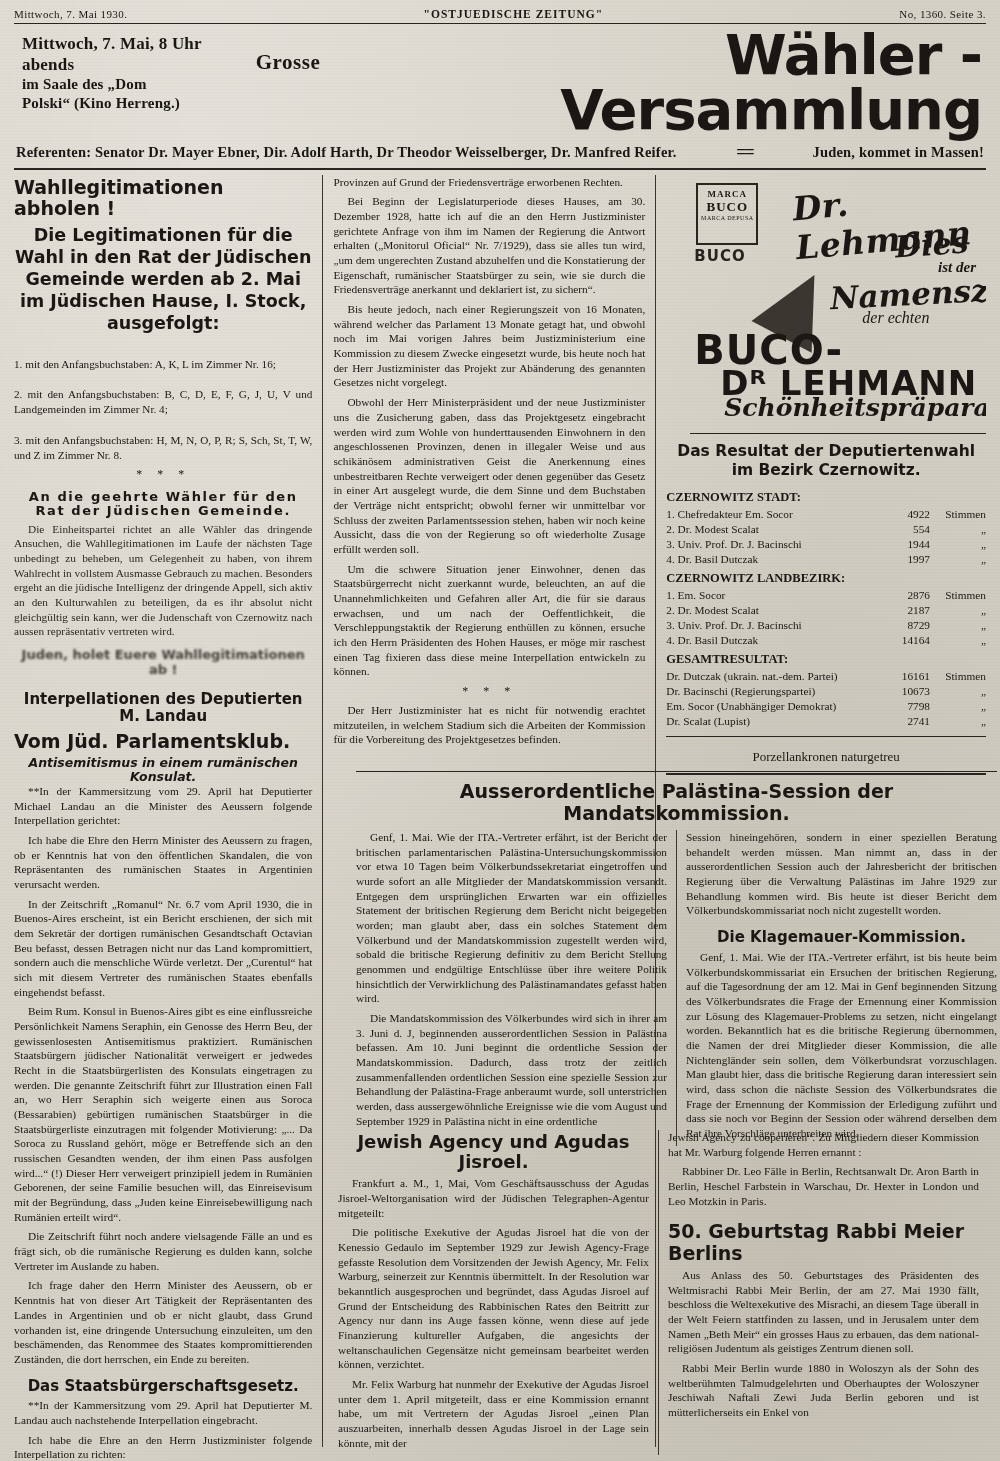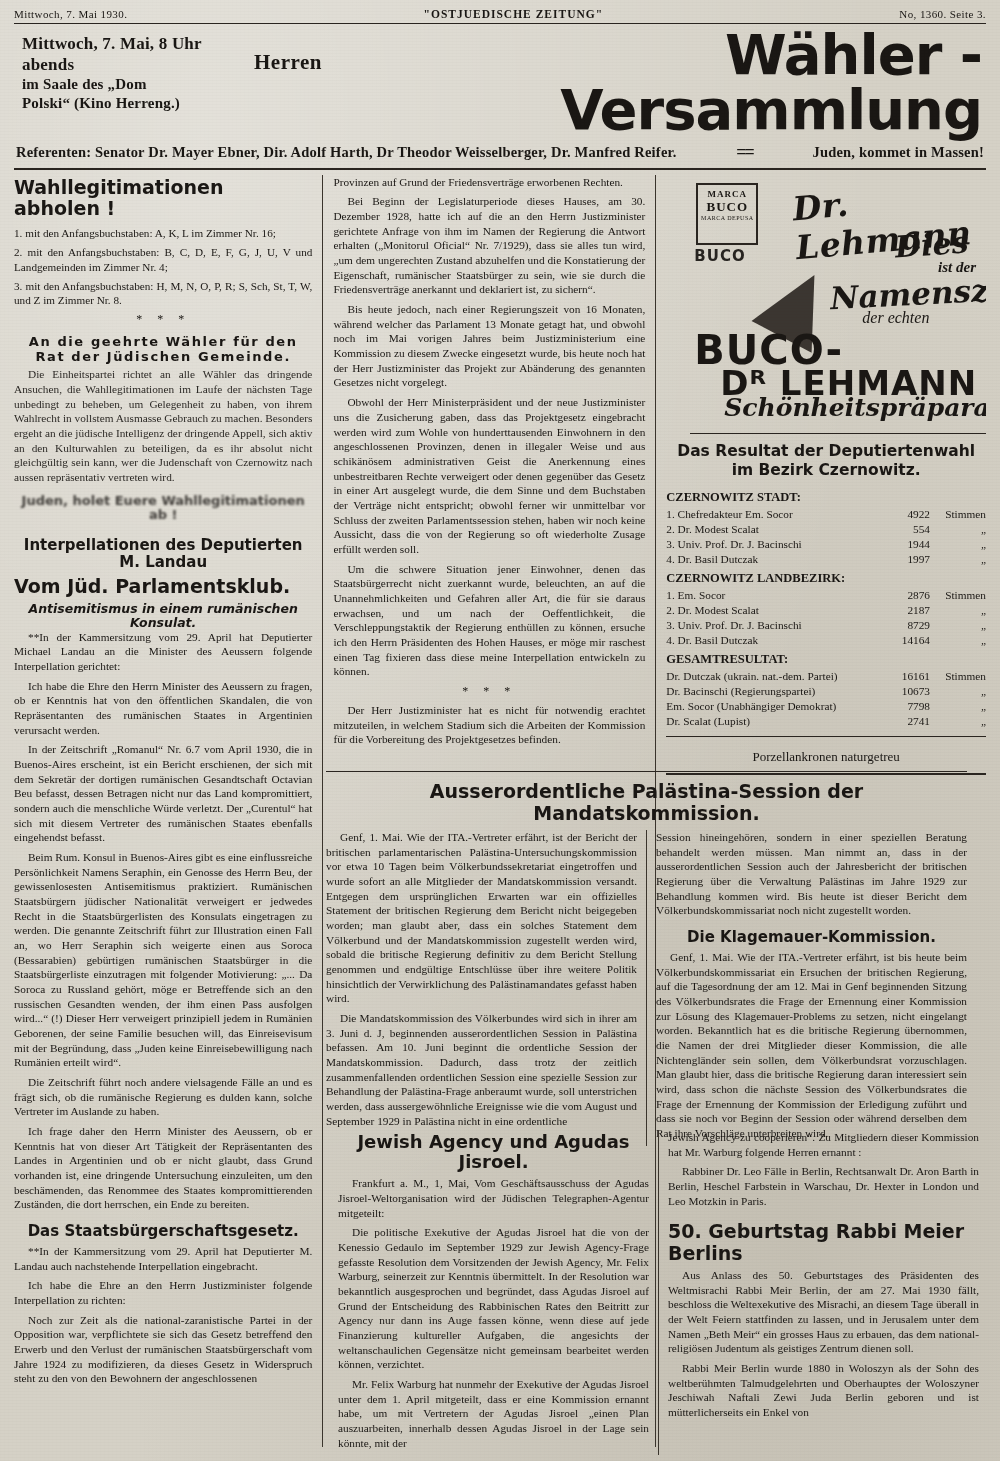--- a/index.html
+++ b/index.html
@@ -74,21 +74,21 @@
   .hdln{
     font-weight:bold;font-family:"DejaVu Sans", sans-serif;
     text-align:center;line-height:1.12;
   }
   .h-wl{font-size:19px;padding:2px 0 4px 0;text-align:left;}
   .h-big{font-size:17.5px;line-height:1.25;padding:2px 0 6px 0;}
   .h-mid{font-size:15px;padding:6px 0 4px 0;}
   .h-sm{font-size:13px;padding:4px 0 3px 0;}
   .h-ital{font-style:italic;font-size:12.5px;font-weight:bold;}
   .stars{text-align:center;letter-spacing:6px;font-size:12px;margin:4px 0 4px 0;}
-  .list{font-size:11.2px;line-height:1.32;text-align:justify;margin:3px 0 4px 0;}
+  .list{font-size:11.2px;line-height:1.32;text-align:justify;margin:16px 0 4px 0;}
   .sp{letter-spacing:1.6px;}
   .blur{filter:blur(.35px);opacity:.93;}
   .vblur{filter:blur(.9px);opacity:.8;}
   
   .ad-buco{
     position:relative;height:258px;margin-bottom:6px;
     border-bottom:1.5px solid #2a2520;
     overflow:hidden;
     margin-left:24px;
   }
@@ -184,34 +184,35 @@
     <div class="right">No, 1360.   Seite 3.</div>
   </div>
 
   <div class="head-block">
     <div class="head-row">
       <div class="head-left">
         <div class="l1">Mittwoch, 7. Mai, 8 Uhr abends</div>
         <div>im Saale des „Dom</div>
         <div>Polski“ (Kino Herreng.)</div>
       </div>
-      <div class="head-mid">Herren</div>
+      <div class="head-mid">Grosse</div>
       <div class="head-title">Wähler - Versammlung</div>
     </div>
     <div class="head-sub">
       <div>Referenten:  Senator Dr. Mayer Ebner,  Dir. Adolf Harth,  Dr Theodor Weisselberger,  Dr. Manfred Reifer.</div>
       <div class="dash">==</div>
       <div>Juden, kommet in Massen!</div>
     </div>
   </div>
 
   <div class="cols">
 
     <div class="col c1">
       <div class="hdln h-wl">Wahllegitimationen abholen !</div>
+      <div class="hdln h-big">Die Legitimationen für die Wahl in den Rat der Jüdischen Gemeinde werden ab 2. Mai im Jüdischen Hause, I. Stock, ausgefolgt:</div>
       <div class="list">1. mit den Anfangsbuchstaben: A, K, L im Zimmer Nr. 16;</div>
       <div class="list">2. mit den Anfangsbuchstaben: B, C, D, E, F, G, J, U, V und Landgemeinden im Zimmer Nr. 4;</div>
       <div class="list">3. mit den Anfangsbuchstaben: H, M, N, O, P, R; S, Sch, St, T, W, und Z im Zimmer Nr. 8.</div>
       <div class="stars">* * *</div>
       <div class="hdln h-sm sp">An die geehrte Wähler für den Rat der Jüdischen Gemeinde.</div>
       <p class="ind blur">Die Einheitspartei richtet an alle Wähler das dringende Ansuchen, die Wahllegitimationen im Laufe der nächsten Tage unbedingt zu beheben, um Gelegenheit zu haben, von ihrem Wahlrecht in vollstem Ausmasse Gebrauch zu machen. Besonders ergeht an die jüdische Intelligenz der dringende Appell, sich aktiv an den Kulturwahlen zu beteiligen, da es ihr absolut nicht gleichgültig sein kann, wer die Judenschaft von Czernowitz nach aussen repräsentativ vertreten wird.</p>
       <p class="hdln h-sm vblur">Juden, holet Euere Wahllegitimationen ab !</p>
       <div class="hdln h-mid">Interpellationen des Deputierten M. Landau</div>
       <div class="hdln h-wl">Vom Jüd. Parlamentsklub.</div>
       <div class="hdln h-ital">Antisemitismus in einem rumänischen Konsulat.</div>
@@ -331,21 +332,21 @@
       </div>
 
       <div class="dentist">
         <div class="d1">Porzellankronen naturgetreu</div>
       </div>
 
       <div class="hdln h-mid" style="font-size:16px;">&nbsp;</div>
     </div>
   </div>
 
-  <div style="position:absolute;left:326px;top:765px;width:641px;">
+  <div style="position:absolute;left:356px;top:765px;width:641px;">
     <div class="section-rule"></div>
     <div class="hl-wide">Ausserordentliche Palästina-Session der Mandatskommission.</div>
     <div class="two-col">
       <div class="tc tcL">
         <p class="ind">Genf, 1. Mai. Wie der ITA.-Vertreter erfährt, ist der Bericht der britischen parlamentarischen Palästina-Untersuchungskommission vor etwa 10 Tagen beim Völkerbundssekretariat eingetroffen und wurde sofort an alle Mitglieder der Mandatskommission versandt. Entgegen dem ursprünglichen Erwarten war ein offizielles Statement der britischen Regierung dem Bericht nicht beigegeben worden; man glaubt aber, dass ein solches Statement dem Völkerbund und der Mandatskommission zugestellt werden wird, sobald die britische Regierung definitiv zu dem Bericht Stellung genommen und endgültige Entschlüsse über ihre weitere Politik hinsichtlich der Verwirklichung des Palästinamandates gefasst haben wird.</p>
         <p class="ind">Die Mandatskommission des Völkerbundes wird sich in ihrer am 3. Juni d. J, beginnenden ausserordentlichen Session in Palästina befassen. Am 10. Juni beginnt die ordentliche Session der Mandatskommission. Dadurch, dass trotz der zeitlich zusammenfallenden ordentlichen Session eine spezielle Session zur Behandlung der Palästina-Frage anberaumt wurde, soll unterstrichen werden, dass aussergewöhnliche Ereignisse wie die vom August und September 1929 in Palästina nicht in eine ordentliche</p>
       </div>
       <div class="tc tcR">
         <p>Session hineingehören, sondern in einer speziellen Beratung behandelt werden müssen. Man nimmt an, dass in der ausserordentlichen Session auch der Jahresbericht der britischen Regierung über die Verwaltung Palästinas im Jahre 1929 zur Behandlung kommen wird. Bis heute ist dieser Bericht dem Völkerbundskommissariat noch nicht zugestellt worden.</p>
         <div class="hdln h-mid">Die Klagemauer-Kommission.</div>

